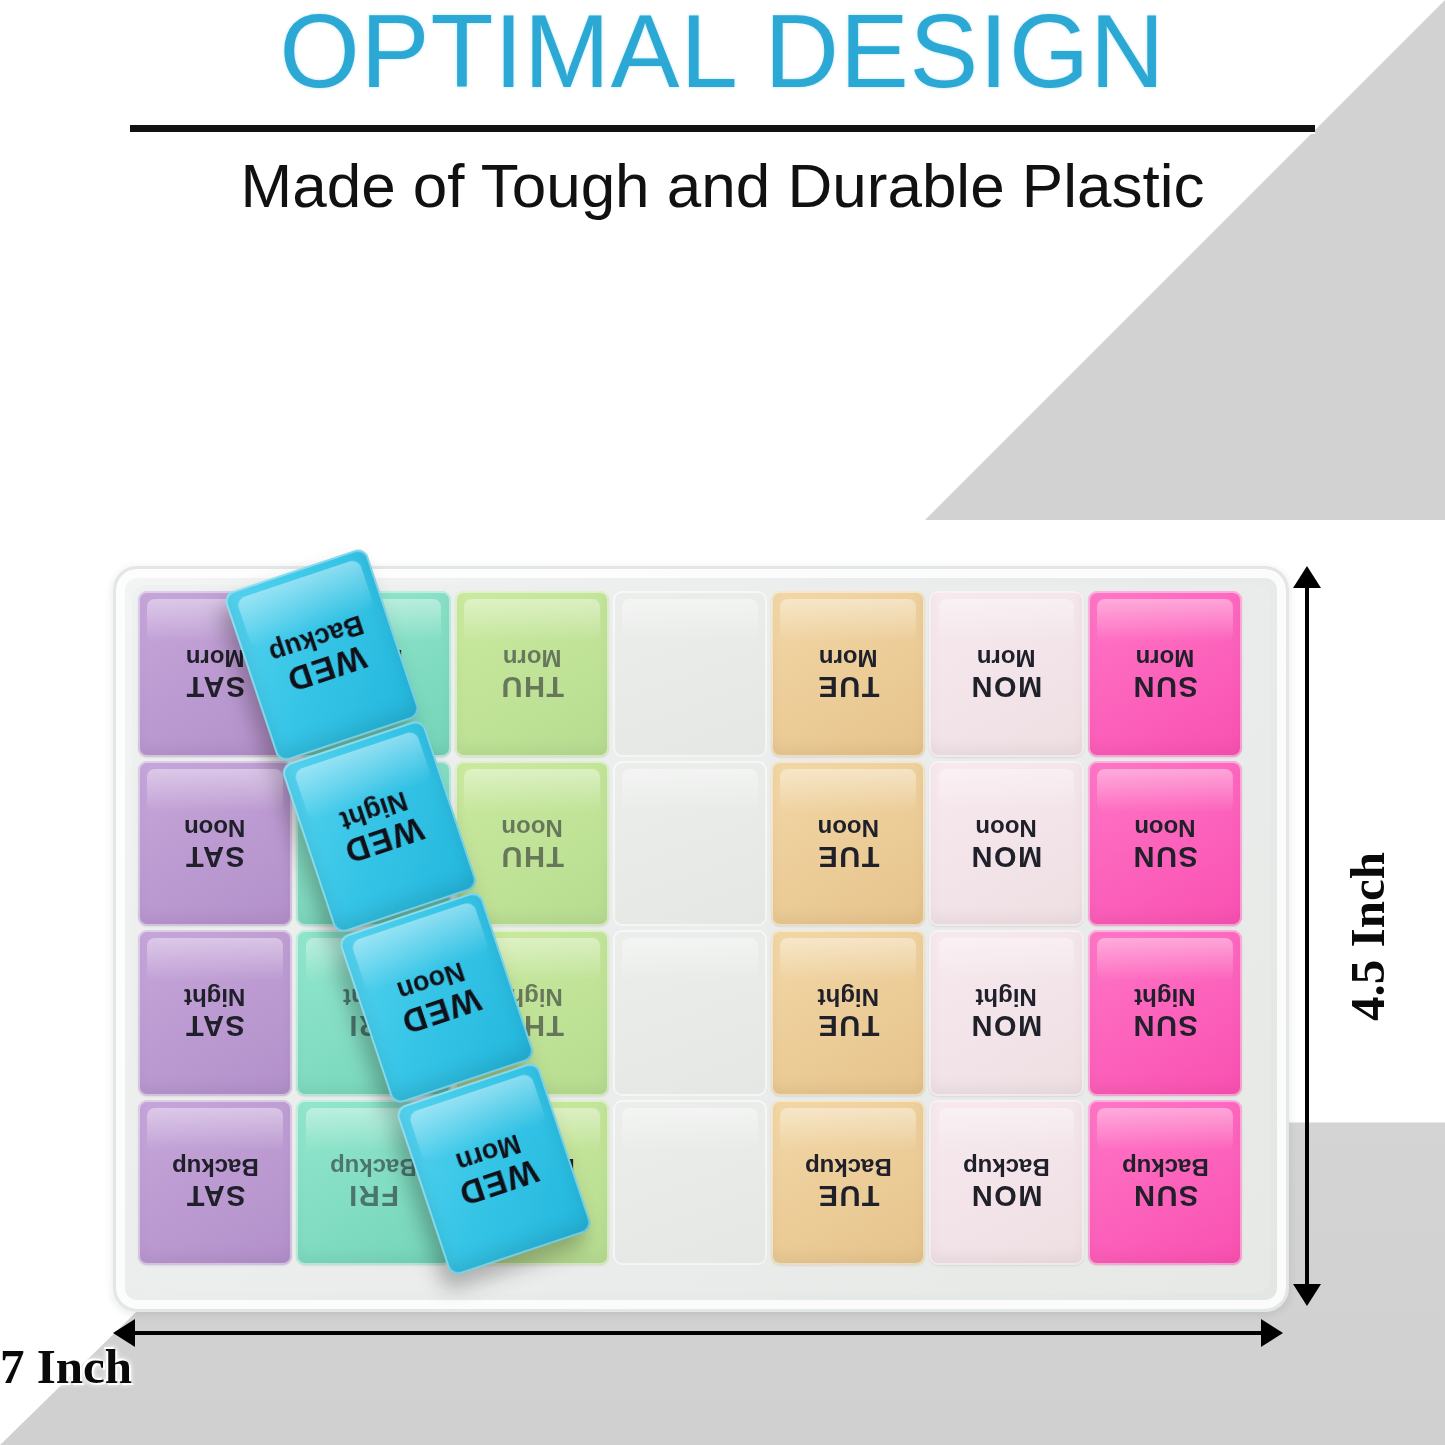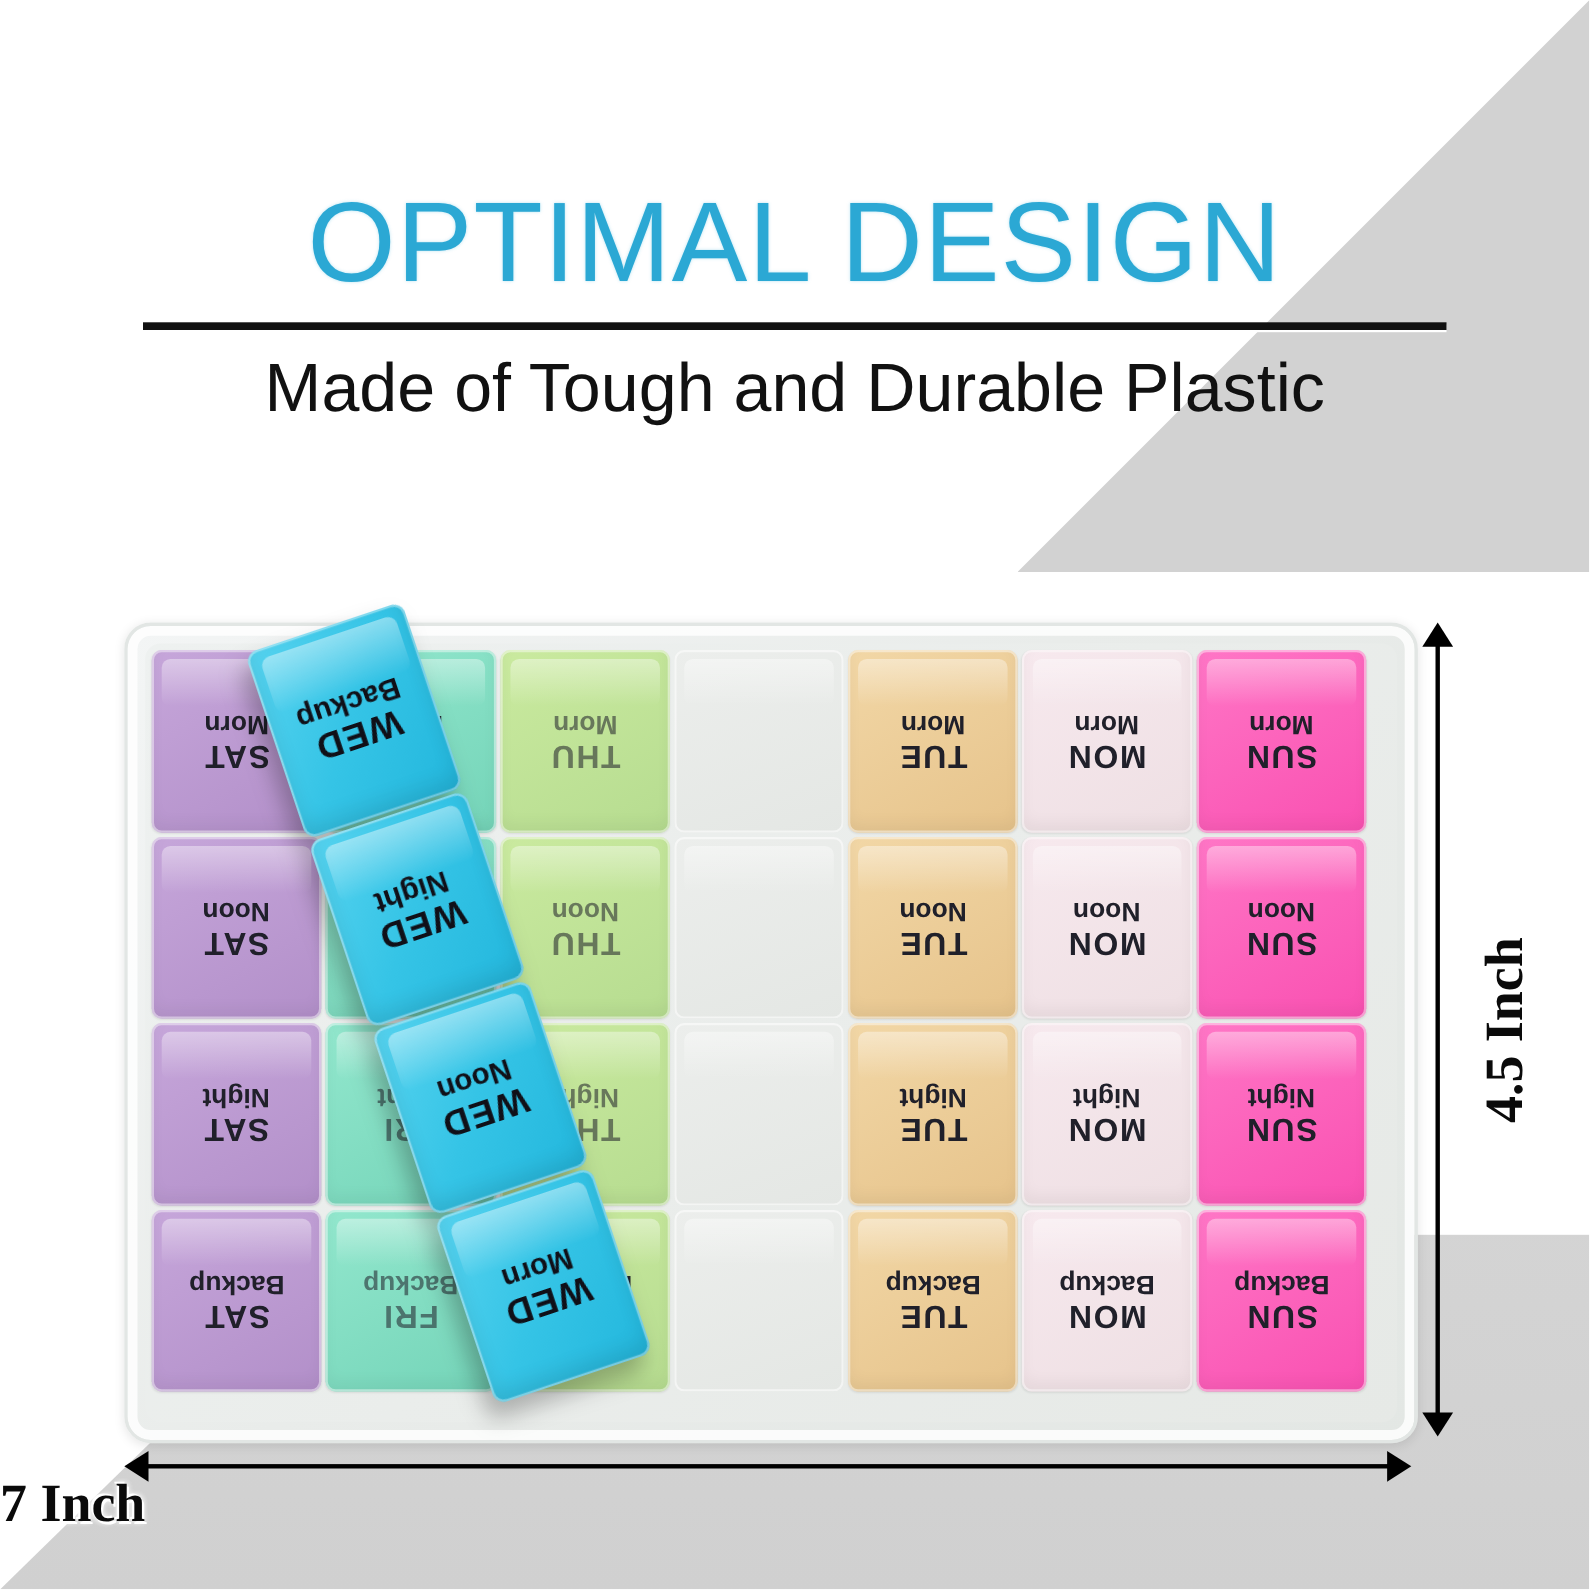--- a/index.html
+++ b/index.html
@@ -26,21 +26,20 @@
 
   
   .header{position:absolute;left:0;top:0;width:1445px;}
   .title{
     text-align:center;
     font-size:103px;
     line-height:1;
     letter-spacing:1px;
     color:#2ba8d4;
     font-weight:400;
-    margin-top:168px;
     text-shadow:0 0 3px rgba(43,168,212,.35);
     font-family:"Liberation Sans", sans-serif;
   }
   .rule{
     width:1185px;height:7px;background:#111;
     margin:22px auto 0 auto;
     box-shadow:0 2px 0 #fff;
   }
   .subtitle{
     text-align:center;

